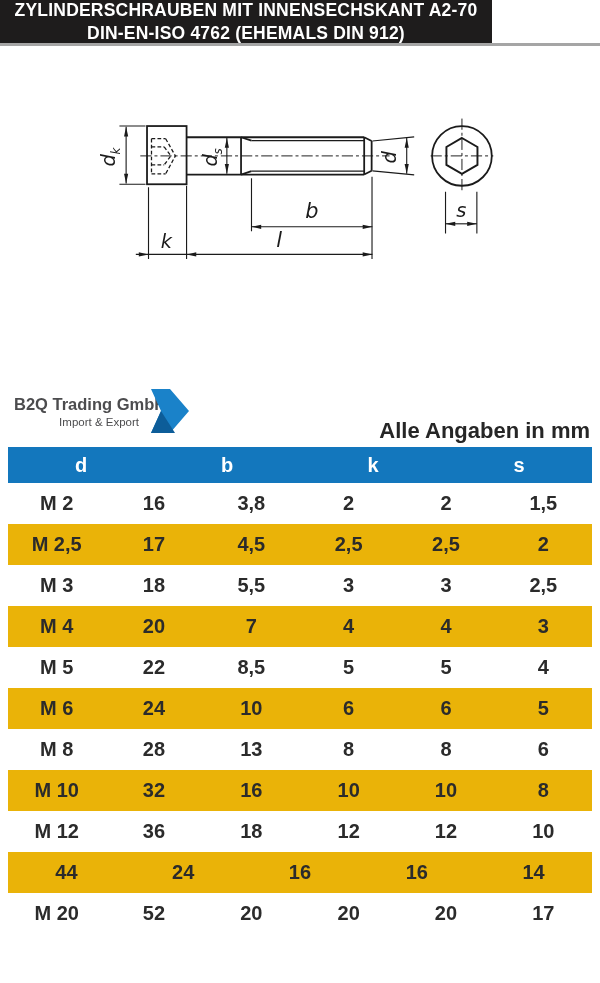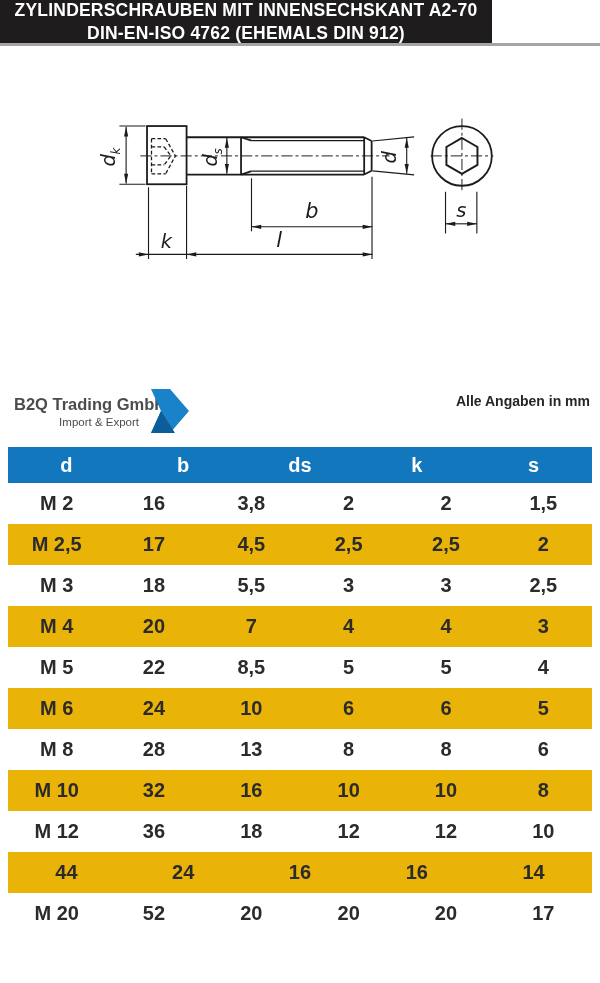--- a/index.html
+++ b/index.html
@@ -14,21 +14,21 @@
   
   .drawing{position:absolute;left:0;top:85px;width:600px;height:250px;}
   .drawing svg{display:block;}
   .dim-label{font-family:"DejaVu Sans",sans-serif;font-style:italic;fill:#1b1b1b;}
   
   .logo-text{position:absolute;left:14px;top:395px;width:125px;text-align:right;color:#4c4c4e;}
   .logo-company{font-size:16.5px;font-weight:bold;line-height:19px;white-space:nowrap;}
   .logo-tagline{font-size:11.5px;font-weight:normal;line-height:14px;margin-top:1px;}
   .logo-arrow{position:absolute;left:149px;top:388px;width:41px;height:46px;}
   
-  .units-note{position:absolute;right:10px;top:393px;font-size:14px;font-weight:bold;color:#262626;}
+  .units-note{position:absolute;right:10px;top:418px;font-size:22px;font-weight:bold;color:#262626;}
   
   .size-table{position:absolute;left:8px;top:447px;width:584px;}
   .tr{display:flex;width:100%;}
   .tr-head{height:36px;background:#1377bd;}
   .tr-body{height:41px;background:#ffffff;}
   .tr-body.alt{background:#eab308;}
   .td{flex:1 1 0;display:flex;align-items:center;justify-content:center;
       font-weight:bold;font-size:20px;color:#2b2b2b;white-space:nowrap;}
   .tr-head .td{color:#ffffff;}
 </style>
@@ -131,21 +131,20 @@
     <polygon points="2,1 21,1 40,23 21,45 2,45 12,23" fill="#1a82c9"></polygon>
     <polygon points="12,23 26,45 2,45" fill="#0d5d99"></polygon>
   </svg>
 
   <div class="units-note">Alle Angaben in mm</div>
 
   <div class="size-table">
     <div class="tr tr-head" id="thead-row" style="background: rgb(19, 119, 189);">
         <div class="td">d</div>
         <div class="td">b</div>
-        <div class="td">ds</div>
         <div class="td">k</div>
         <div class="td">s</div>
       </div>
     <div id="tbody-rows">
         <div class="tr tr-body">
           <div class="td">M 2</div>
           <div class="td">16</div>
           <div class="td">3,8</div>
           <div class="td">2</div>
           <div class="td">2</div>

